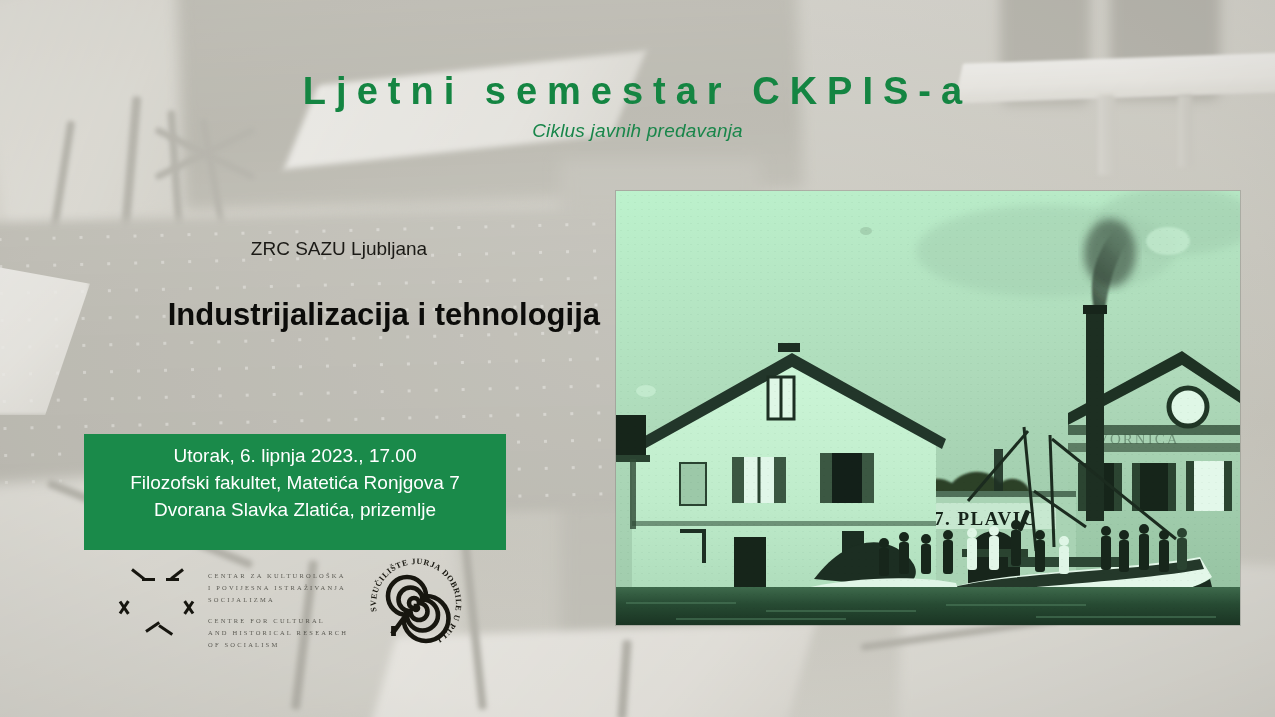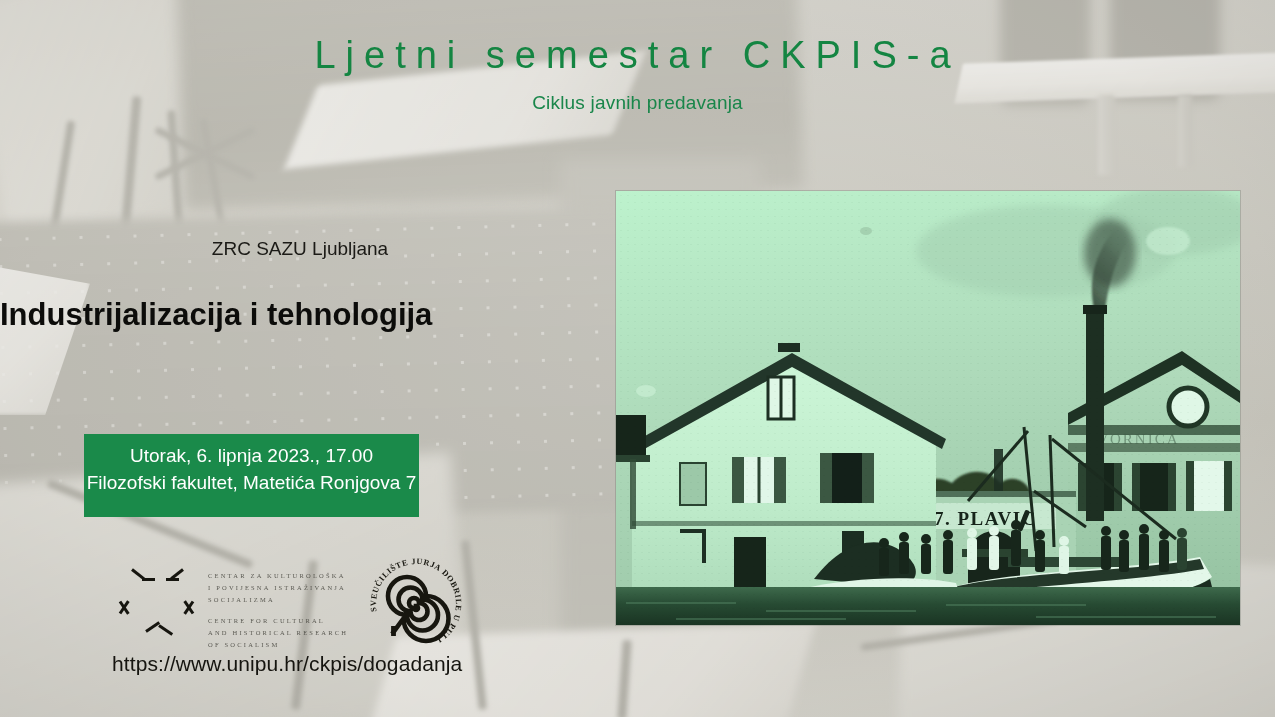--- a/index.html
+++ b/index.html
@@ -158,63 +158,66 @@
 
   
   .header {
     position: absolute;
     left: 0; right: 0; top: 36px;
     text-align: center;
   }
   .main-title {
     color: #148542;
     font-size: 38px;
-    font-weight: normal;
+    font-weight: bold;
     letter-spacing: 10px;
     line-height: 1.05;
     white-space: nowrap;
+    margin-top: 36px;
   }
   .sub-title {
-    margin-top: 16px;
+    margin-top: 8px;
     color: #19864a;
     font-size: 19px;
     letter-spacing: 0.2px;
+    font-style: italic;
   }
 
   
   .speaker-name {
     position: absolute;
     left: 0; top: 196px; width: 600px;
     text-align: center;
     color: #15140f;
     font-size: 33px;
     line-height: 1.1;
   }
   .speaker-affil {
     position: absolute;
     left: 0; top: 238px; width: 600px;
     text-align: center;
     color: #1b1a16;
     font-size: 19px;
+    padding-left: 39px;
   }
   .lecture-title {
     position: absolute;
     left: 0; top: 296px; width: 600px;
-    text-align: left;
+    text-align: right;
     color: #0c0c0a;
     font-size: 31px;
     font-weight: bold;
     line-height: 1.25;
   }
 
   .info-box {
     position: absolute;
     left: 84px; top: 434px;
-    width: 335px;
-    padding: 9px 0 20px 0;
+    width: 422px;
+    padding: 9px 0 26px 0;
     background: #1a8a4a;
     color: #ffffff;
     text-align: center;
     font-size: 19px;
     line-height: 1.42;
   }
   .info-line { white-space: nowrap; }
 
   
   .logo-row {
@@ -326,20 +329,21 @@
 
   <div class="speaker-affil">ZRC SAZU Ljubljana</div>
 
   <div class="lecture-title">
     <div>Industrijalizacija i tehnologija</div>
   </div>
 
   <div class="info-box">
     <div class="info-line">Utorak, 6. lipnja 2023., 17.00</div>
     <div class="info-line">Filozofski fakultet, Matetića Ronjgova 7</div>
+    <div class="info-line">Dvorana Slavka Zlatića, prizemlje</div>
   </div>
 
   <div class="logo-row">
 
     <div class="ckpis-mark">
       <div class="bm" style="left:14px; top:6px; transform:rotate(0deg);">
         <i style="left:0; top:0; width:16px; height:3px; transform:rotate(38deg); transform-origin:left center;"></i>
         <i style="left:10px; top:10px; width:13px; height:3px;"></i>
       </div>
       <div class="bm" style="left:48px; top:6px;">
@@ -389,21 +393,20 @@
                    a 15.5,15.5 0 1 1 -15.5,15.5
                    a 19,19 0 1 1 19,-19
                    a 22.5,22.5 0 1 1 -22.5,22.5
                    L -22.5,24" fill="none" stroke="#17160f" stroke-width="4.6" stroke-linecap="square"></path>
           <rect x="-24.9" y="18" width="4.8" height="10" fill="#17160f"></rect>
         </g>
       </svg>
     </div>
   </div>
 
-  <div class="url">https://www.unipu.hr/ckpis/dogadanja</div>
 
   <div class="photo">
     <svg width="624" height="434" viewBox="0 0 624 434">
       <defs>
         <linearGradient id="sky" x1="0" y1="0" x2="0.25" y2="1">
           <stop offset="0%" stop-color="#bdf2cd"></stop>
           <stop offset="55%" stop-color="#add9b9"></stop>
           <stop offset="100%" stop-color="#9cc7a8"></stop>
         </linearGradient>
         <linearGradient id="wallA" x1="0" y1="0" x2="0" y2="1">

